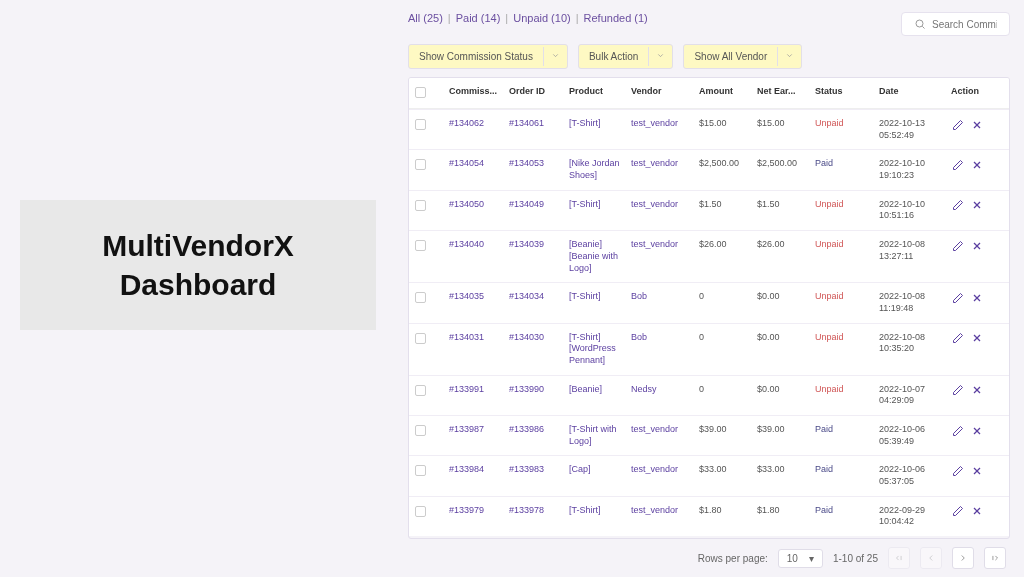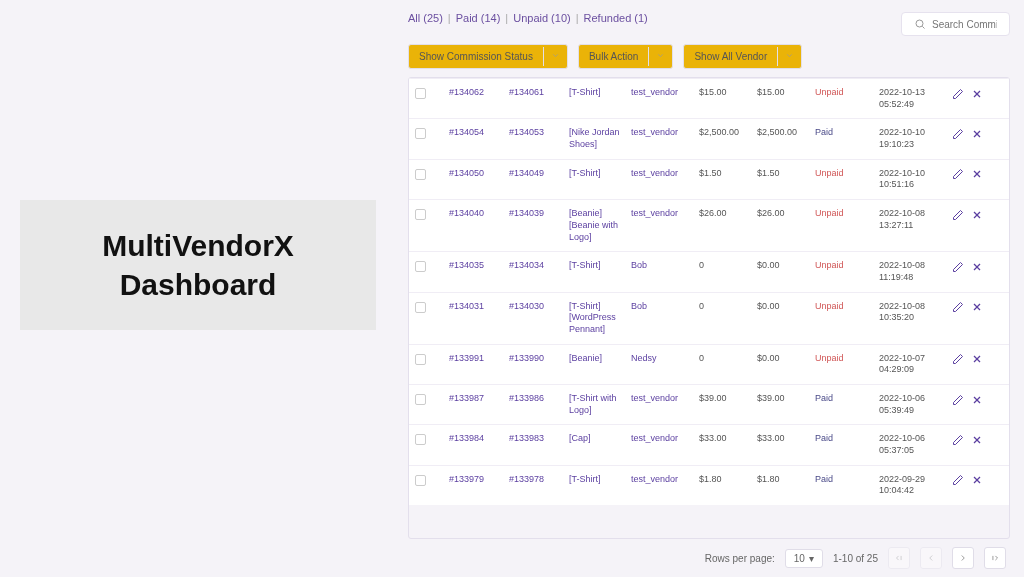--- a/index.html
+++ b/index.html
@@ -61,21 +61,21 @@
   .search-box input {
     border: none; outline: none; font-size: 10px; color: #555; width: 100%;
     background: transparent;
   }
   .filter-row {
     display: flex;
     gap: 10px;
     margin-bottom: 8px;
   }
   .filter-btn {
-    background: #eab308;
+    background: #fef9c3;
     border: 1px solid #e2dfe9;
     border-radius: 3px;
     display: flex;
     align-items: center;
     font-size: 10px;
     color: #555;
     cursor: pointer;
   }
   .filter-btn .lbl { padding: 6px 10px; }
   .filter-btn .chev {
@@ -127,21 +127,21 @@
     display: flex;
     justify-content: flex-end;
     align-items: center;
     gap: 10px;
     padding: 8px 4px 2px;
     font-size: 10px;
     color: #666;
   }
   .rows-sel {
     border: 1px solid #e0dde8; background:#fff; border-radius:3px;
-    padding: 3px 8px; font-size:10px; display:flex; align-items:flex-end; gap:4px;
+    padding: 3px 8px; font-size:10px; display:flex; align-items:flex-end; gap:11px;
   }
   .pgbtn {
     width: 22px; height: 22px; border:1px solid #e0dde8; background:#fff;
     border-radius:3px; display:flex; align-items:center; justify-content:center;
     cursor:pointer; color:#888;
   }
   .pgbtn.disabled { opacity:.4; cursor:default; }
 </style>
 </head>
 <body>
@@ -194,20 +194,32 @@
       <span class="lbl">Show All Vendor</span>
       <span class="chev">
         <svg width="9" height="9" viewBox="0 0 24 24" fill="none" stroke="currentColor" stroke-width="2">
             <polyline points="6 9 12 15 18 9"></polyline>
           </svg>
       </span>
     </div>
   </div>
 
   <div class="table-wrap">
+    <div class="thead">
+      <span><span class="cb"></span></span>
+      <span>Commiss...</span>
+      <span>Order ID</span>
+      <span>Product</span>
+      <span>Vendor</span>
+      <span>Amount</span>
+      <span>Net Ear...</span>
+      <span>Status</span>
+      <span>Date</span>
+      <span>Action</span>
+    </div>
     <div class="tbody" id="tbody">
         <div class="trow">
     <span><span class="cb"></span></span>
     <span class="link">#134062</span>
     <span class="link">#134061</span>
     <span class="link prodline">[T-Shirt]</span>
     <span class="link">test_vendor</span>
     <span>$15.00</span>
     <span>$15.00</span>
     <span class="status-unpaid">Unpaid</span>

